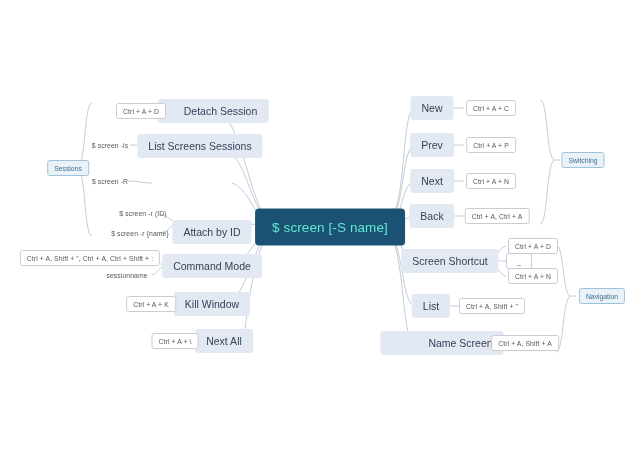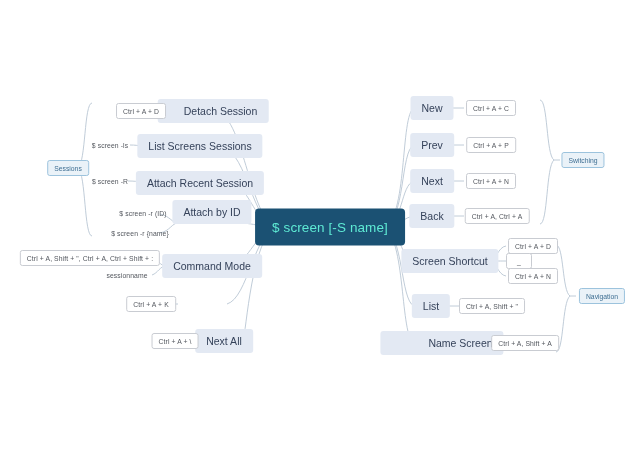--- a/index.html
+++ b/index.html
@@ -151,23 +151,23 @@
       <path d="M556,245 C564,245 562,291 570,296"></path>
       <path d="M556,352 C564,352 562,302 570,296"></path>
       <line x1="570" y1="296" x2="576" y2="296"></line>
     </g>
   </svg>
 
   <div class="node root" style="left:330px; top:227px;">$ screen [-S name]</div>
 
   <div class="node topic" style="left:213px; top:111px;padding-left:26px;">Detach Session</div>
   <div class="node topic" style="left:200px; top:146px;">List Screens Sessions</div>
-  <div class="node topic" style="left:200px; top:183px;">Attach Recent Session</div>
-  <div class="node topic" style="left:212px; top:212px;text-align:right;">Attach by ID</div>
+  <div class="node topic" style="left:212px; top:232px;text-align:right;">Attach by ID</div>
   <div class="node topic" style="left:212px; top:266px;">Command Mode</div>
+  <div class="node topic" style="left:212px; top:304px;">Kill Window</div>
   <div class="node topic" style="left:224px; top:341px;">Next All</div>
 
   <div class="node keybox" style="left:141px; top:111px;">Ctrl + A + D</div>
 
   <div class="node plainkey" style="left:110px; top:145px;">$ screen -ls</div>
 
   <div class="node plainkey" style="left:110px; top:181px;">$ screen -R</div>
 
   <div class="node plainkey" style="left:143px; top:213px;">$ screen -r (ID)</div>
   <div class="node plainkey" style="left:140px; top:233px;">$ screen -r {name}</div>

